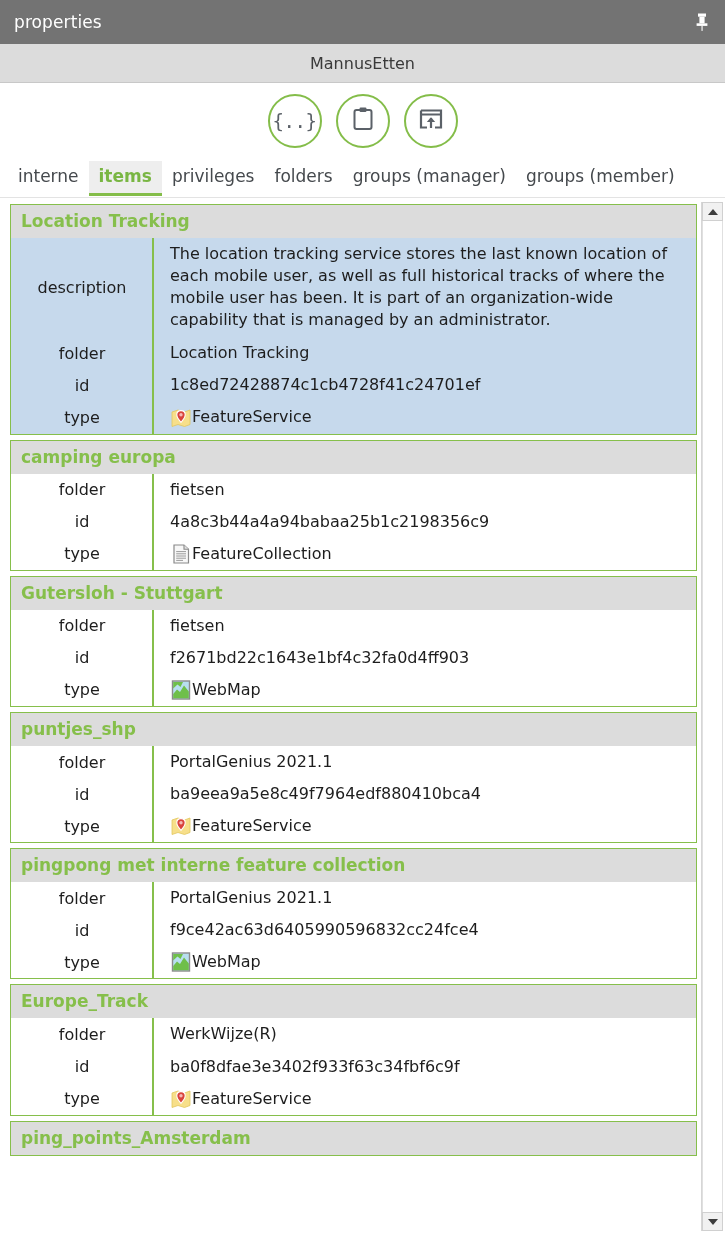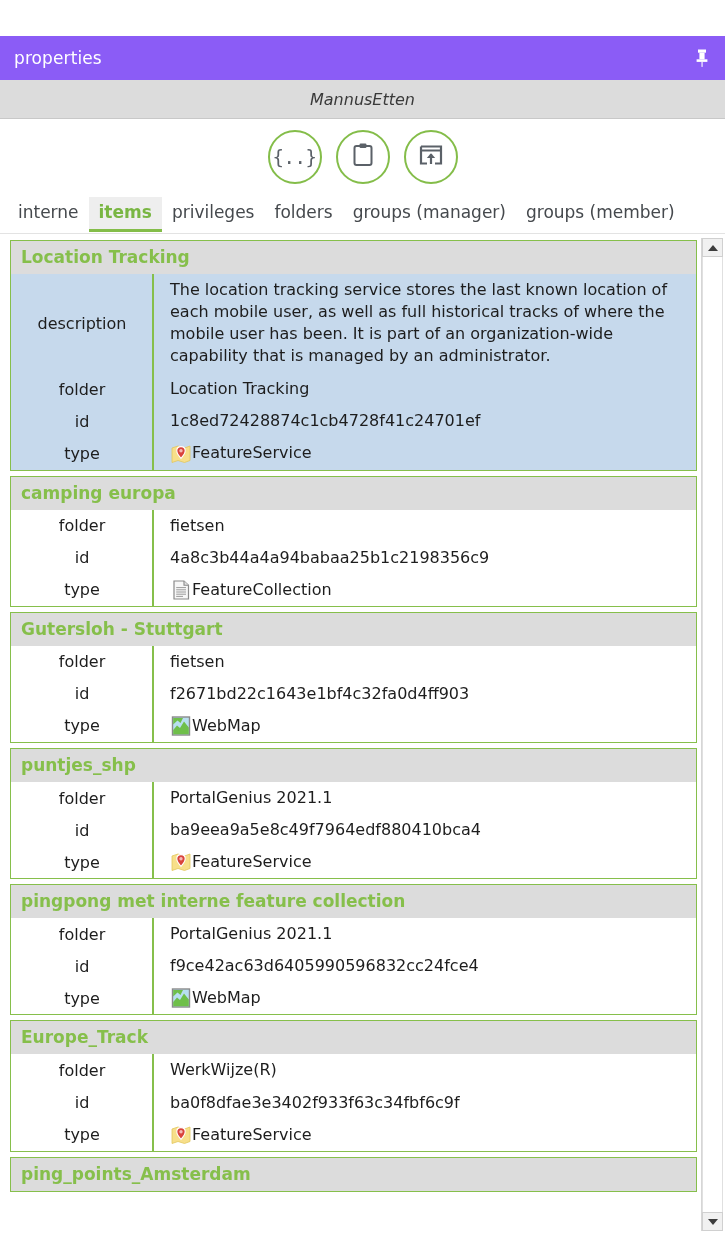--- a/index.html
+++ b/index.html
@@ -18,27 +18,26 @@
     height: 1233px;
     background: #ffffff;
     display: flex;
     flex-direction: column;
   }
 
   
   .titlebar {
     height: 44px;
     min-height: 44px;
-    background: #8b5cf6;
+    background: #737373;
     display: flex;
     align-items: center;
     justify-content: space-between;
     padding: 0 12px 0 14px;
     color: #ffffff;
-    margin-top: 36px;
   }
   .titlebar-text {
     font-size: 17px;
     color: #ffffff;
     letter-spacing: .1px;
   }
   .pin-icon {
     width: 22px;
     height: 24px;
     display: flex;
@@ -50,21 +49,20 @@
   .subheader {
     height: 39px;
     min-height: 39px;
     background: #dcdcdc;
     border-bottom: 1px solid #c8c8c8;
     display: flex;
     align-items: center;
     justify-content: center;
     color: #3a3a3a;
     font-size: 16px;
-    font-style: italic;
   }
 
   
   .actions {
     height: 76px;
     min-height: 76px;
     display: flex;
     align-items: center;
     justify-content: center;
     gap: 14px;

